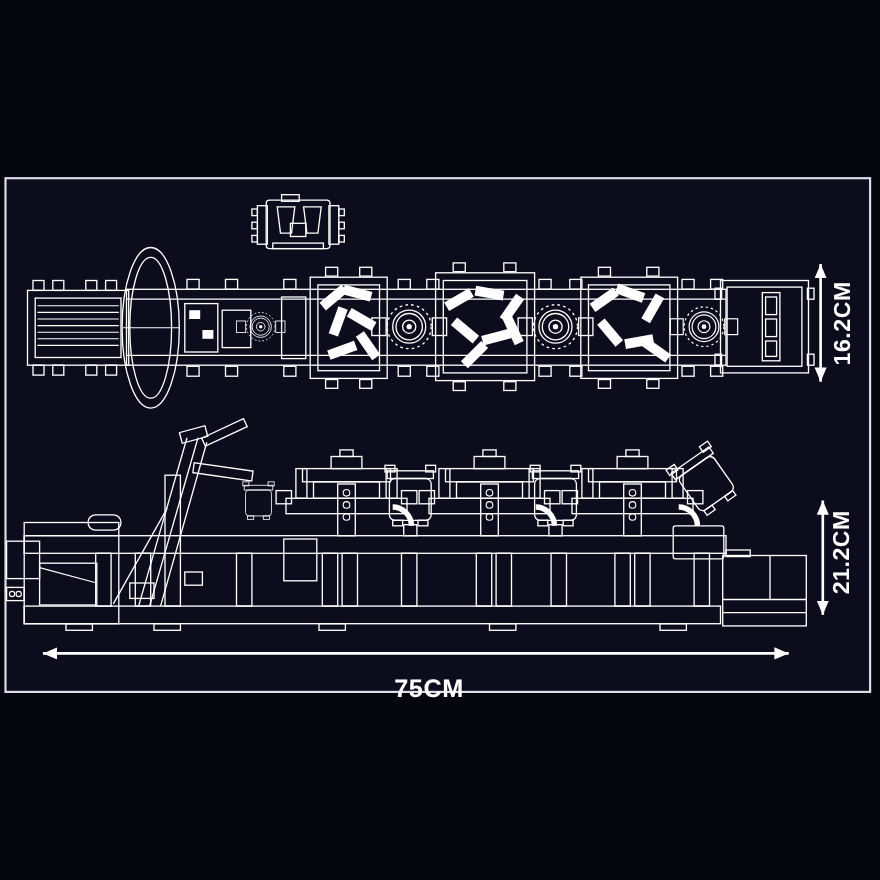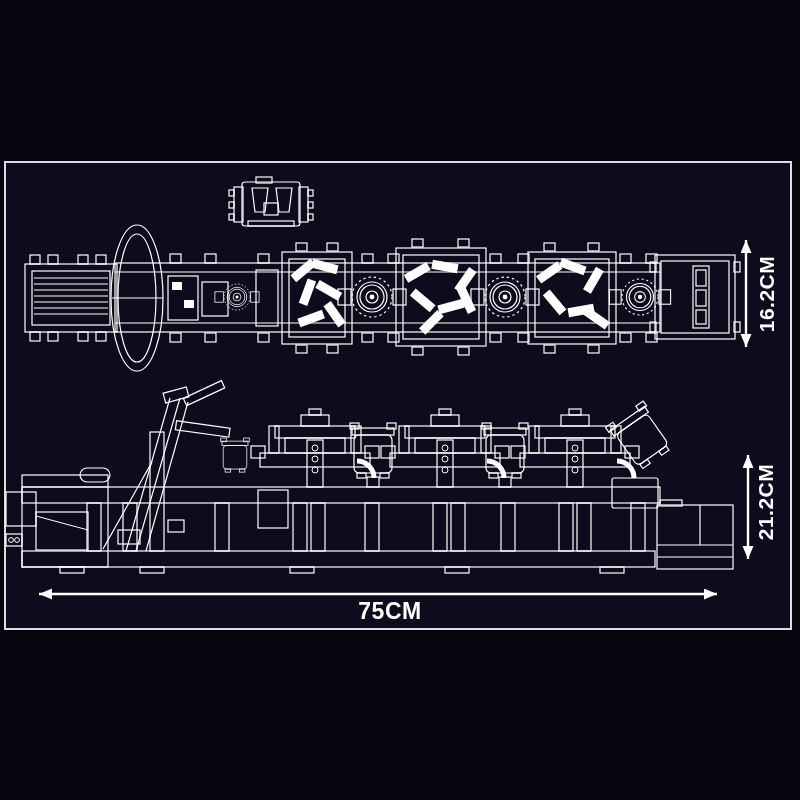--- a/index.html
+++ b/index.html
@@ -321,13 +321,13 @@
     <line x1="746" y1="240" x2="746" y2="347" class="aln" marker-start="url(#ah)" marker-end="url(#ah)"></line>
     <line x1="748" y1="455" x2="748" y2="559" class="aln" marker-start="url(#ah)" marker-end="url(#ah)"></line>
     <line x1="39" y1="594" x2="717" y2="594" class="aln" marker-start="url(#ah)" marker-end="url(#ah)"></line>
   </g>
 </svg>
 
 <div class="dim-label vert" style="left:767px;top:294px;">16.2CM</div>
 
 <div class="dim-label vert" style="left:766px;top:502px;">21.2CM</div>
 
-<div class="dim-label horiz" style="left:390px;top:611px;">75CM</div>
+<div class="dim-label horiz" style="left:390px;top:626px;">75CM</div>
 
 </body></html>

